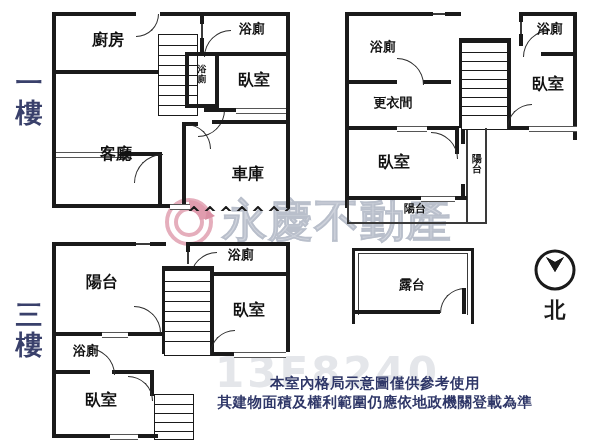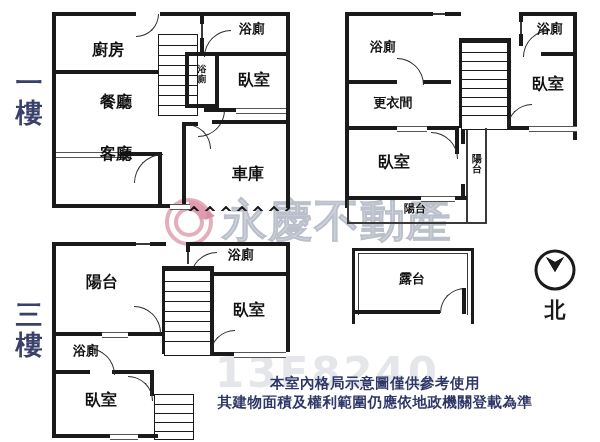--- a/index.html
+++ b/index.html
@@ -137,22 +137,21 @@
     <div class="door d-tl" style="left:82px;top:142px;width:28px;height:28px;"></div>
     <div class="w" style="left:106px;top:192px;width:14px;height:4px;"></div>
 
     <div class="win" style="left:118px;top:192px;width:20px;height:4px;"></div>
     <div class="zig" style="left:134px;top:189px;width:104px;height:10px;">
       <svg width="104" height="10" viewBox="0 0 104 10">
         <polyline points="0,9 8,1 16,9 24,1 32,9 40,1 48,9 56,1 64,9 72,1 80,9 88,1 96,9 104,1" fill="none" stroke="#1a1a1a" stroke-width="2"></polyline>
       </svg>
     </div>
 
-    <div class="rm big" style="left:16px;top:28px;width:80px;">廚房</div>
-    <div class="rm big" style="left:24px;top:80px;width:80px;">餐廳</div>
+    <div class="rm big" style="left:16px;top:18px;width:80px;">廚房</div>
     <div class="rm big" style="left:24px;top:132px;width:80px;">客廳</div>
     <div class="rm mid" style="left:172px;top:8px;width:56px;">浴廁</div>
     <div class="rm sm" style="left:140px;top:52px;width:20px;">
       <span>浴</span><br>
       <span>廁</span>
     </div>
     <div class="rm big" style="left:172px;top:58px;width:60px;">臥室</div>
     <div class="rm big" style="left:160px;top:152px;width:72px;">車庫</div>
   </div>
 
@@ -292,21 +291,21 @@
     <div class="w" style="left:0;top:0;width:122px;height:3px;"></div>
     <div class="w" style="left:0;top:0;width:3px;height:76px;"></div>
     <div class="w" style="left:119px;top:0;width:3px;height:76px;"></div>
     <div class="wt" style="left:6px;top:5px;width:110px;height:1px;"></div>
     <div class="wt" style="left:6px;top:5px;width:1px;height:62px;"></div>
     <div class="wt" style="left:115px;top:5px;width:1px;height:62px;"></div>
     <div class="w" style="left:0;top:62px;width:88px;height:4px;"></div>
     <div class="door d-tl" style="left:88px;top:40px;width:24px;height:24px;"></div>
     <div class="w" style="left:110px;top:40px;width:4px;height:26px;"></div>
 
-    <div class="rm mid" style="left:24px;top:22px;width:72px;font-family:Liberation Mono, monospace;">露台</div>
+    <div class="rm mid" style="left:24px;top:28px;width:72px;font-family:Liberation Mono, monospace;">露台</div>
 
   </div>
 
   <div id="compass">
     <svg width="44" height="44" viewBox="0 0 44 44">
       <circle cx="22" cy="22" r="19" fill="none" stroke="#1a1a1a" stroke-width="3"></circle>
       <path d="M22 37 L22 14 L13 9 L22 24 L31 9 L22 14 Z" fill="#1a1a1a"></path>
       <path d="M13 9 L22 24 L22 14 Z" fill="#1a1a1a"></path>
       <path d="M31 9 L22 24 L22 14 Z" fill="#1a1a1a"></path>
     </svg>

